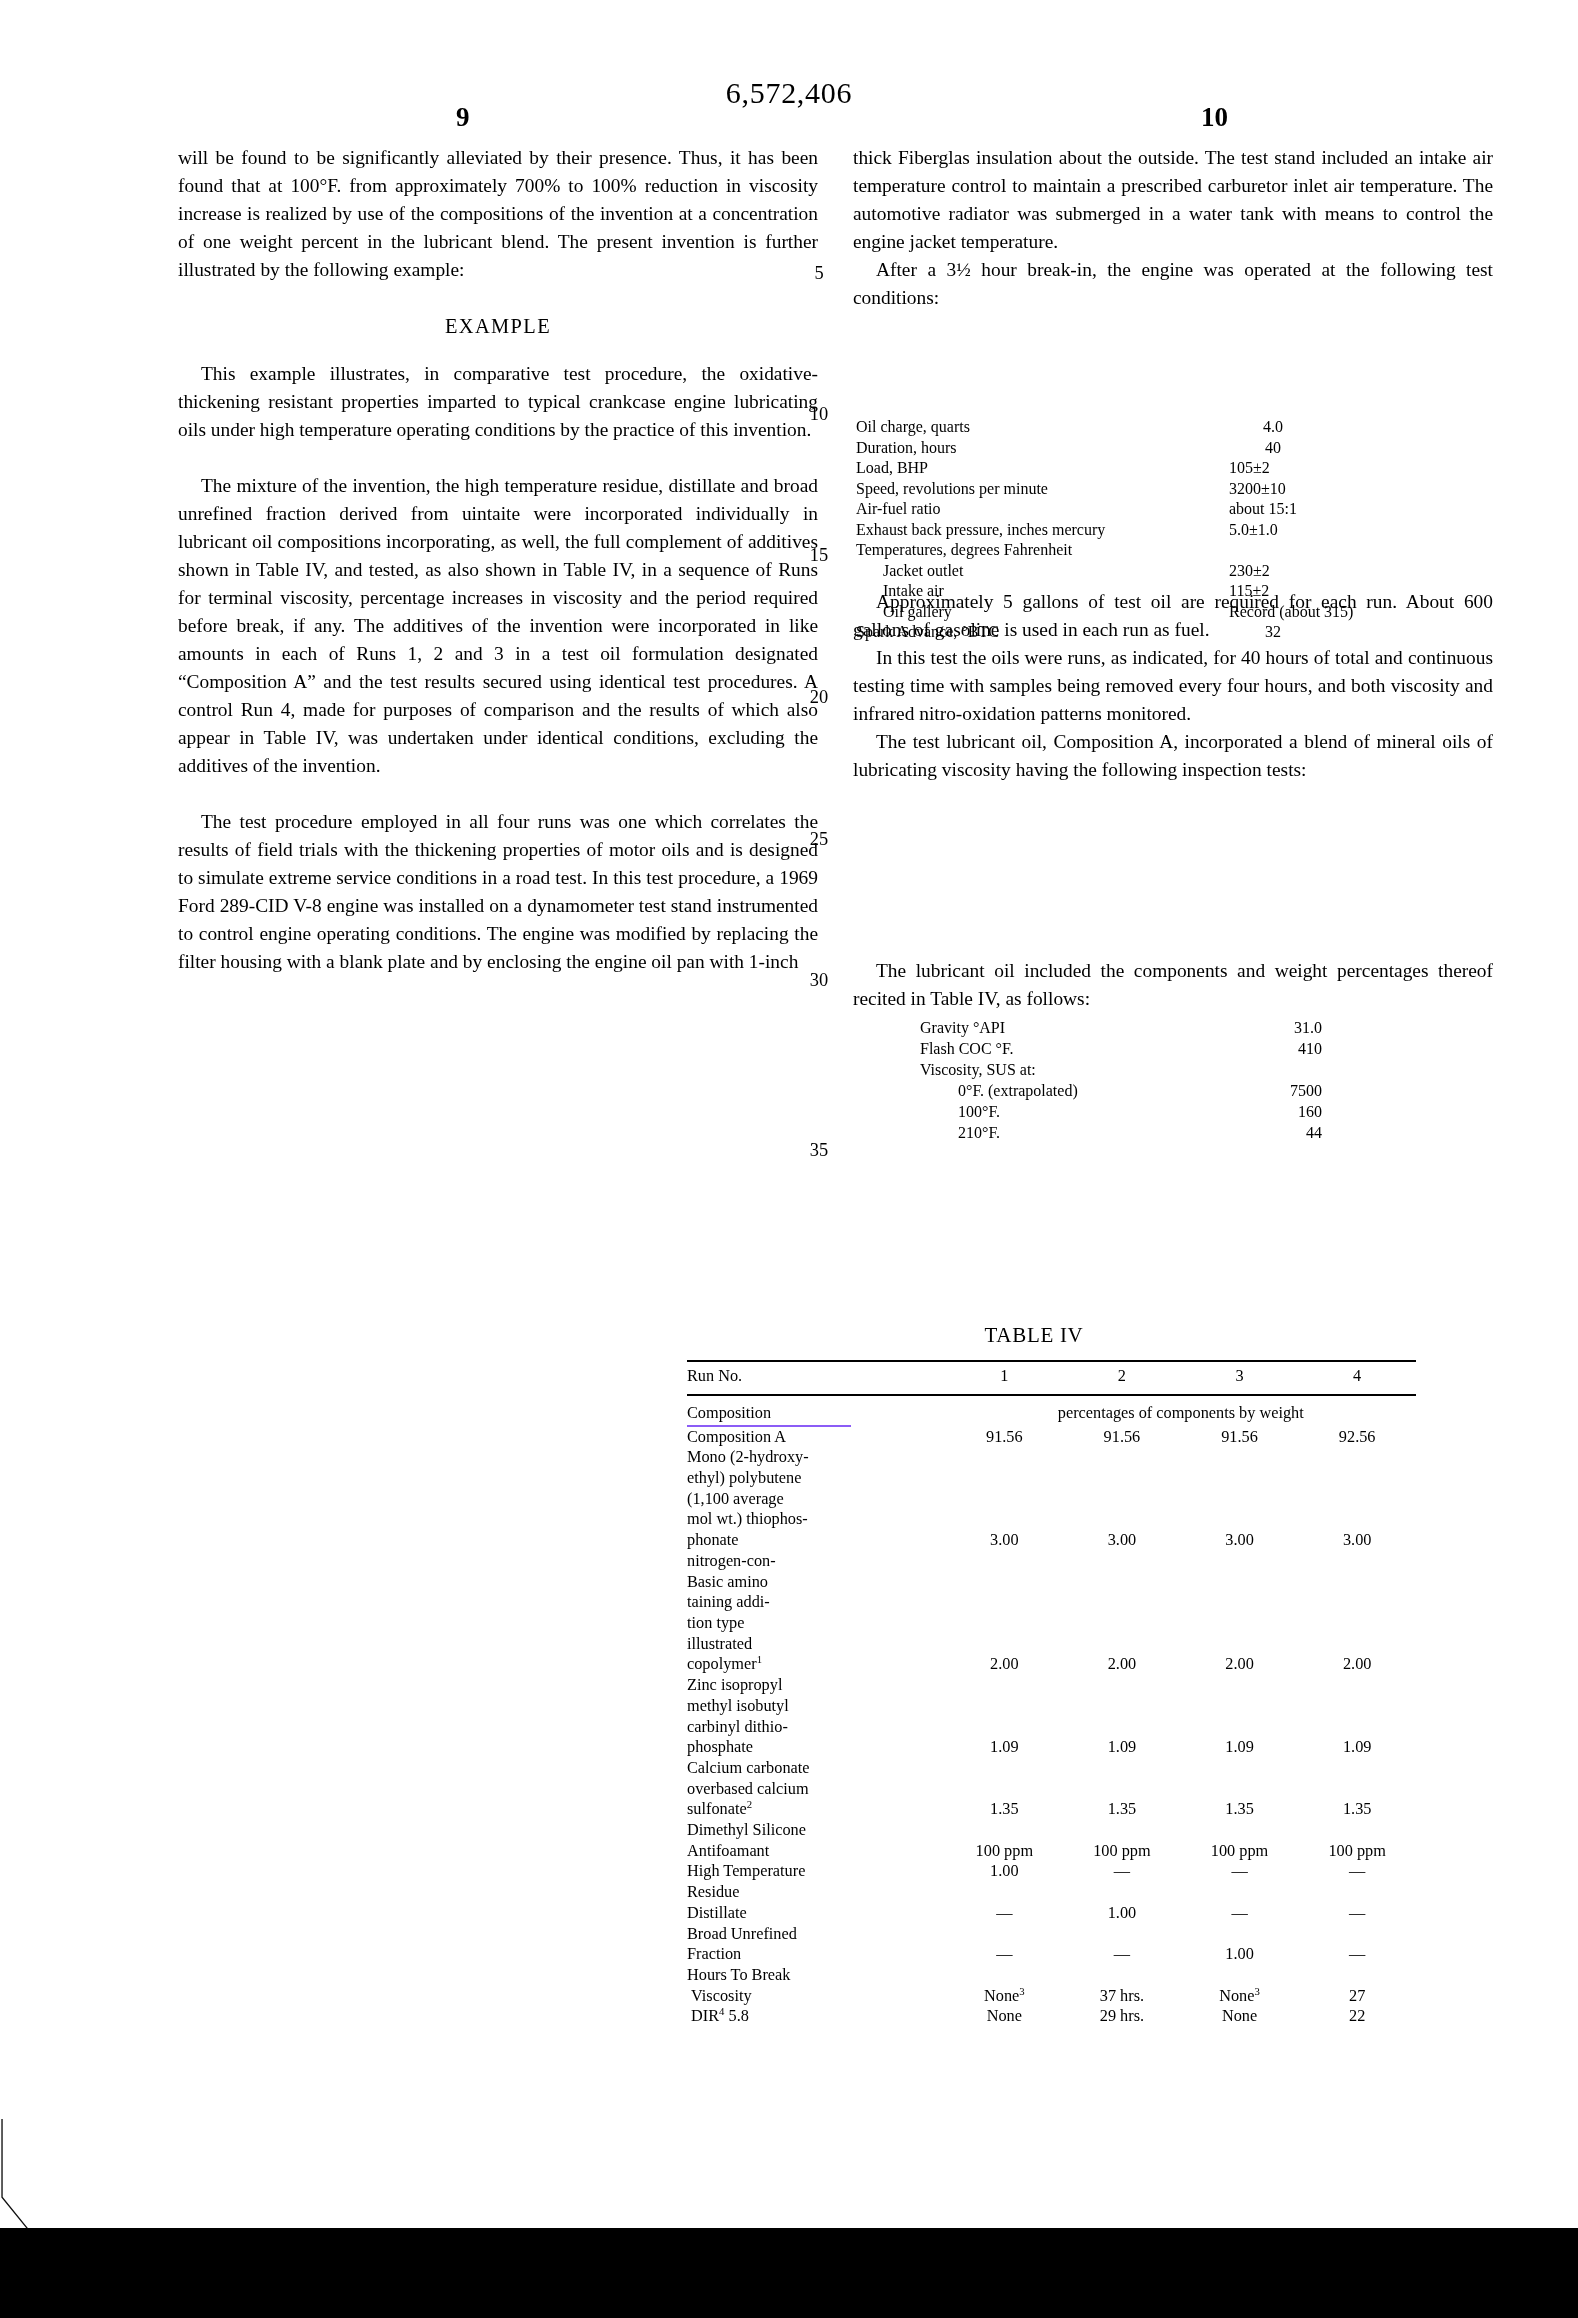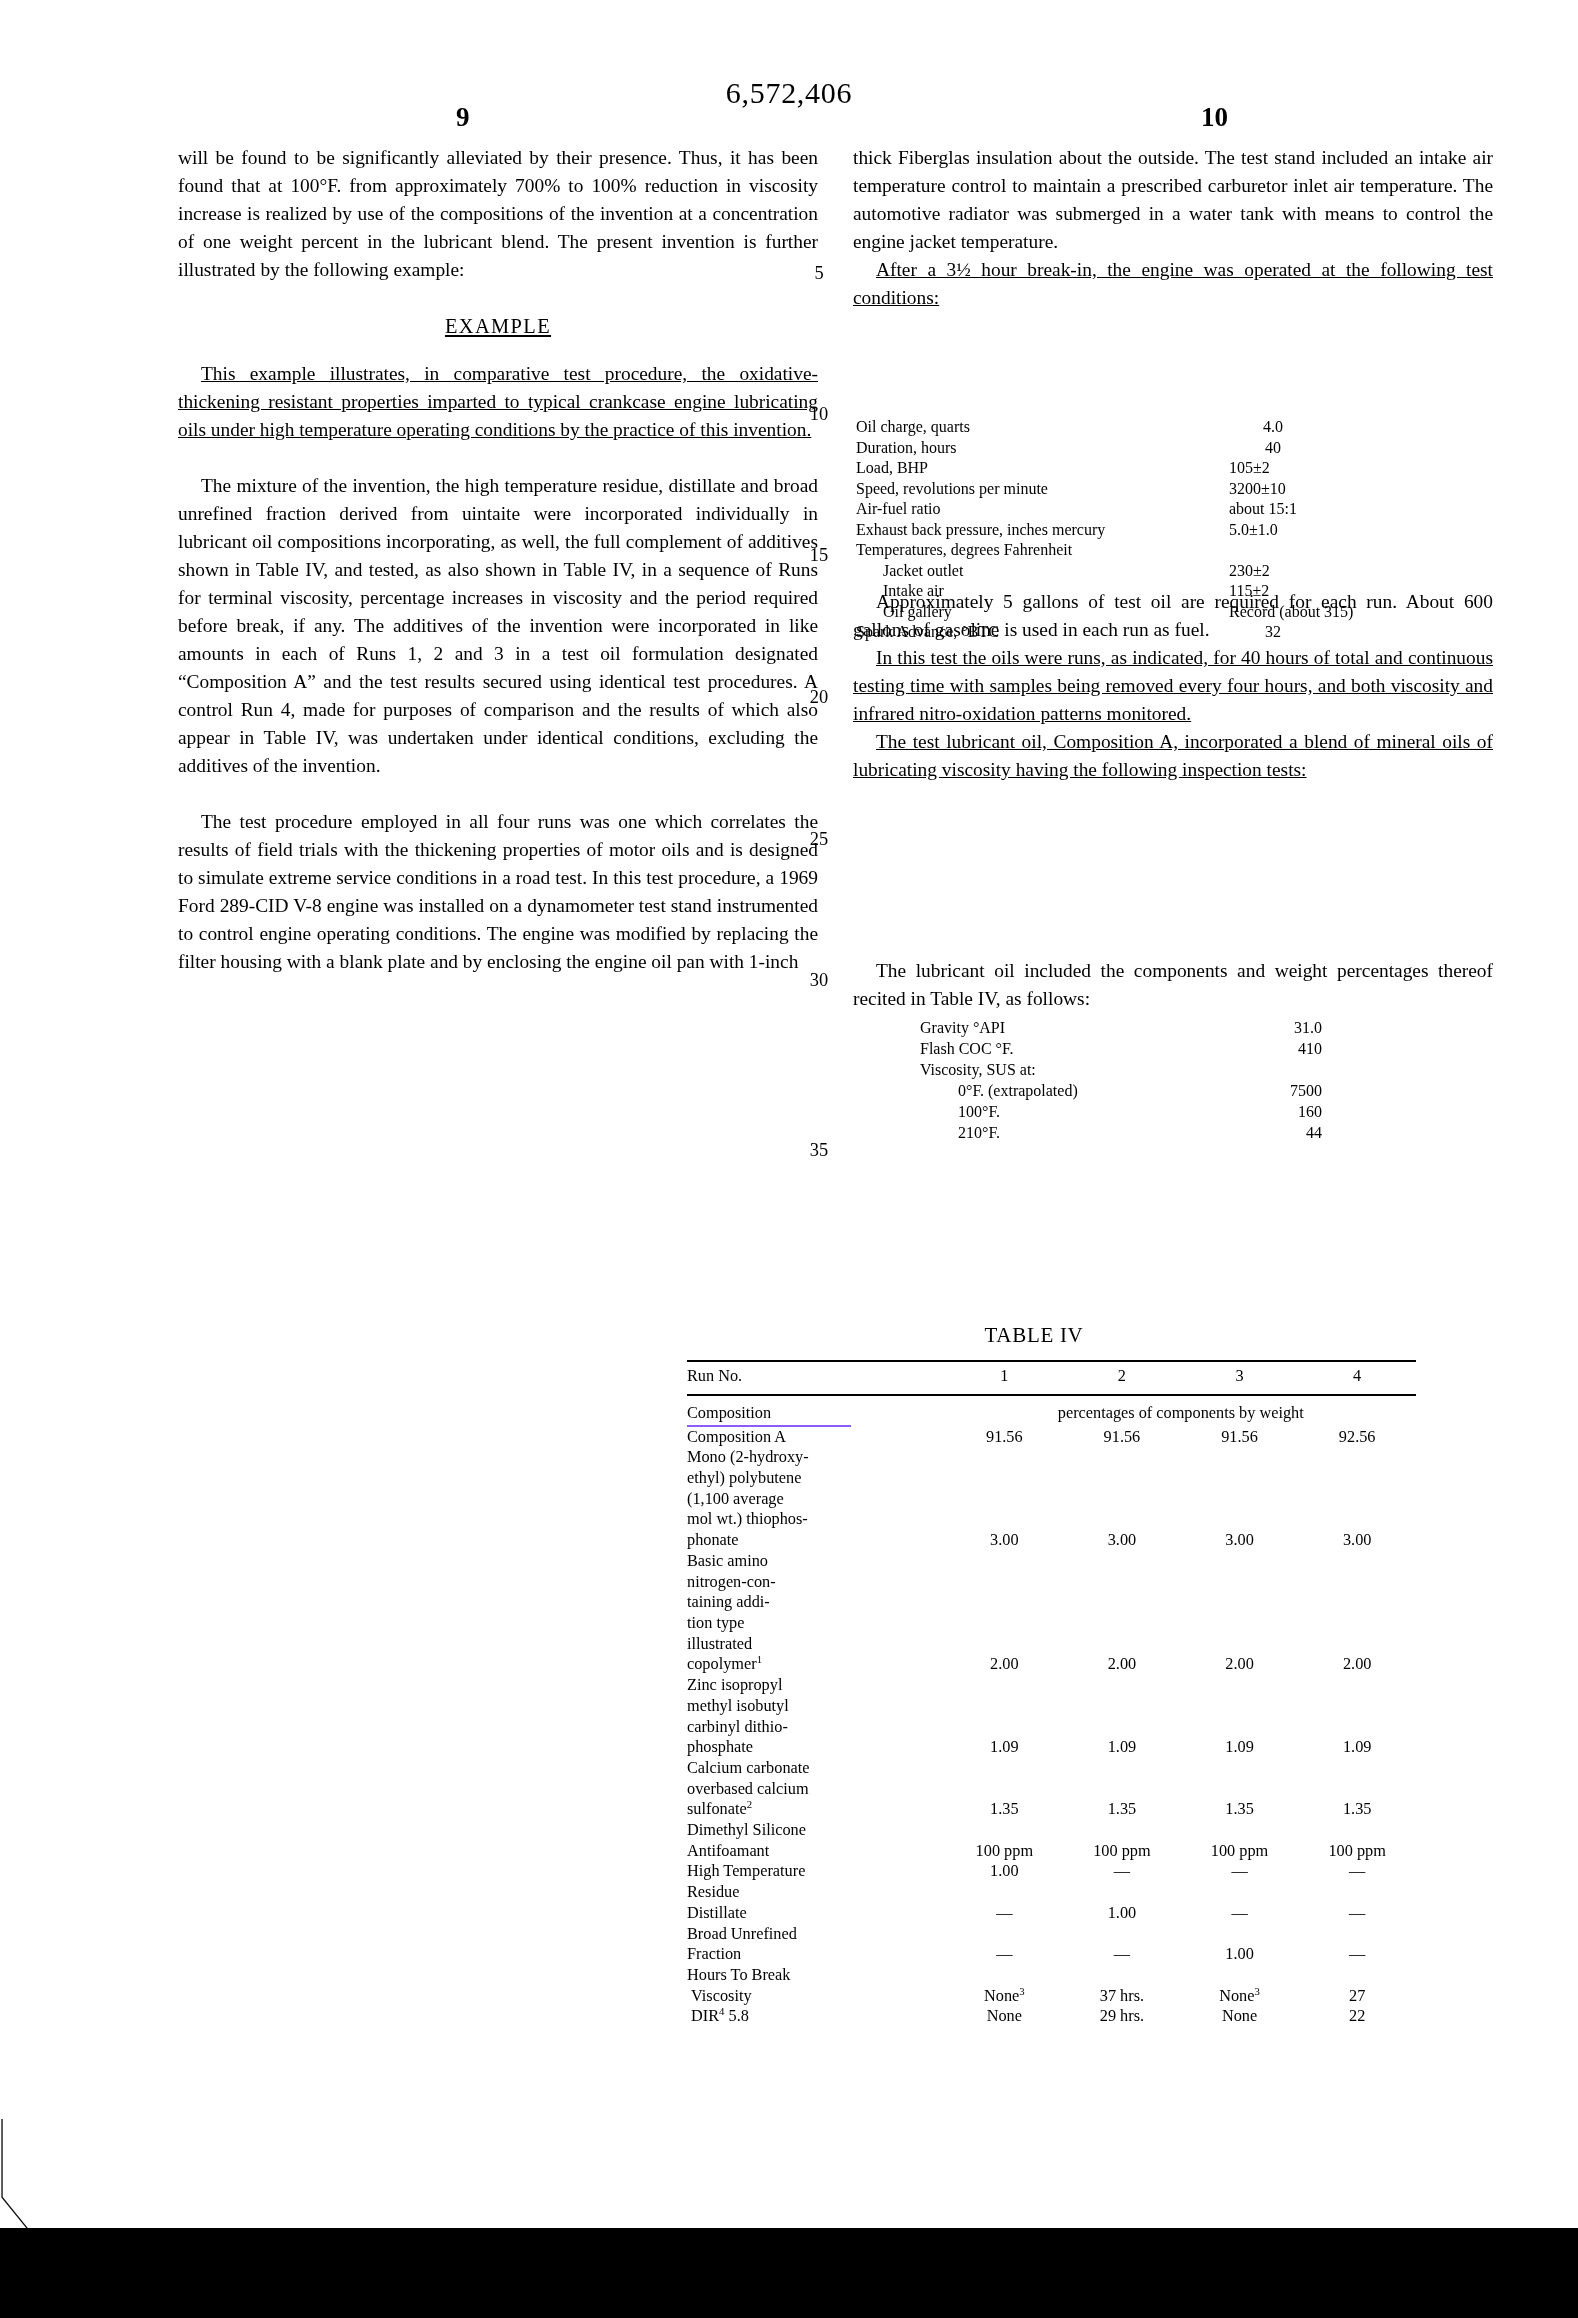--- a/index.html
+++ b/index.html
@@ -48,21 +48,21 @@
     hyphens: manual;
   }
   .col-left  { left: 178px; }
   .col-right { left: 853px; }
 
   .column p {
     margin: 0;
     text-indent: 23px;
   }
   .column p.noindent { text-indent: 0; }
-  .column p + p { margin-top: 0; text-decoration: underline; }
+  .column p + p { margin-top: 0; }
 
   .gap-sm { height: 28px; }
 
   .centered-head {
     text-align: center;
     text-indent: 0 !important;
     margin: 28px 0 20.4px 0 !important;
     font-size: 20.4px;
     letter-spacing: 1.4px;
   }
@@ -289,28 +289,28 @@
             <td class="num"></td>
           </tr>
           <tr>
             <td class="lbl">phonate</td>
             <td class="num">3.00</td>
             <td class="num">3.00</td>
             <td class="num">3.00</td>
             <td class="num">3.00</td>
           </tr>
           <tr>
+            <td class="lbl">nitrogen-con-</td>
+            <td class="num"></td>
+            <td class="num"></td>
+            <td class="num"></td>
+            <td class="num"></td>
+          </tr>
+          <tr>
             <td class="lbl">Basic amino</td>
-            <td class="num"></td>
-            <td class="num"></td>
-            <td class="num"></td>
-            <td class="num"></td>
-          </tr>
-          <tr>
-            <td class="lbl">nitrogen-con-</td>
             <td class="num"></td>
             <td class="num"></td>
             <td class="num"></td>
             <td class="num"></td>
           </tr>
           <tr>
             <td class="lbl">taining addi-</td>
             <td class="num"></td>
             <td class="num"></td>
             <td class="num"></td>

